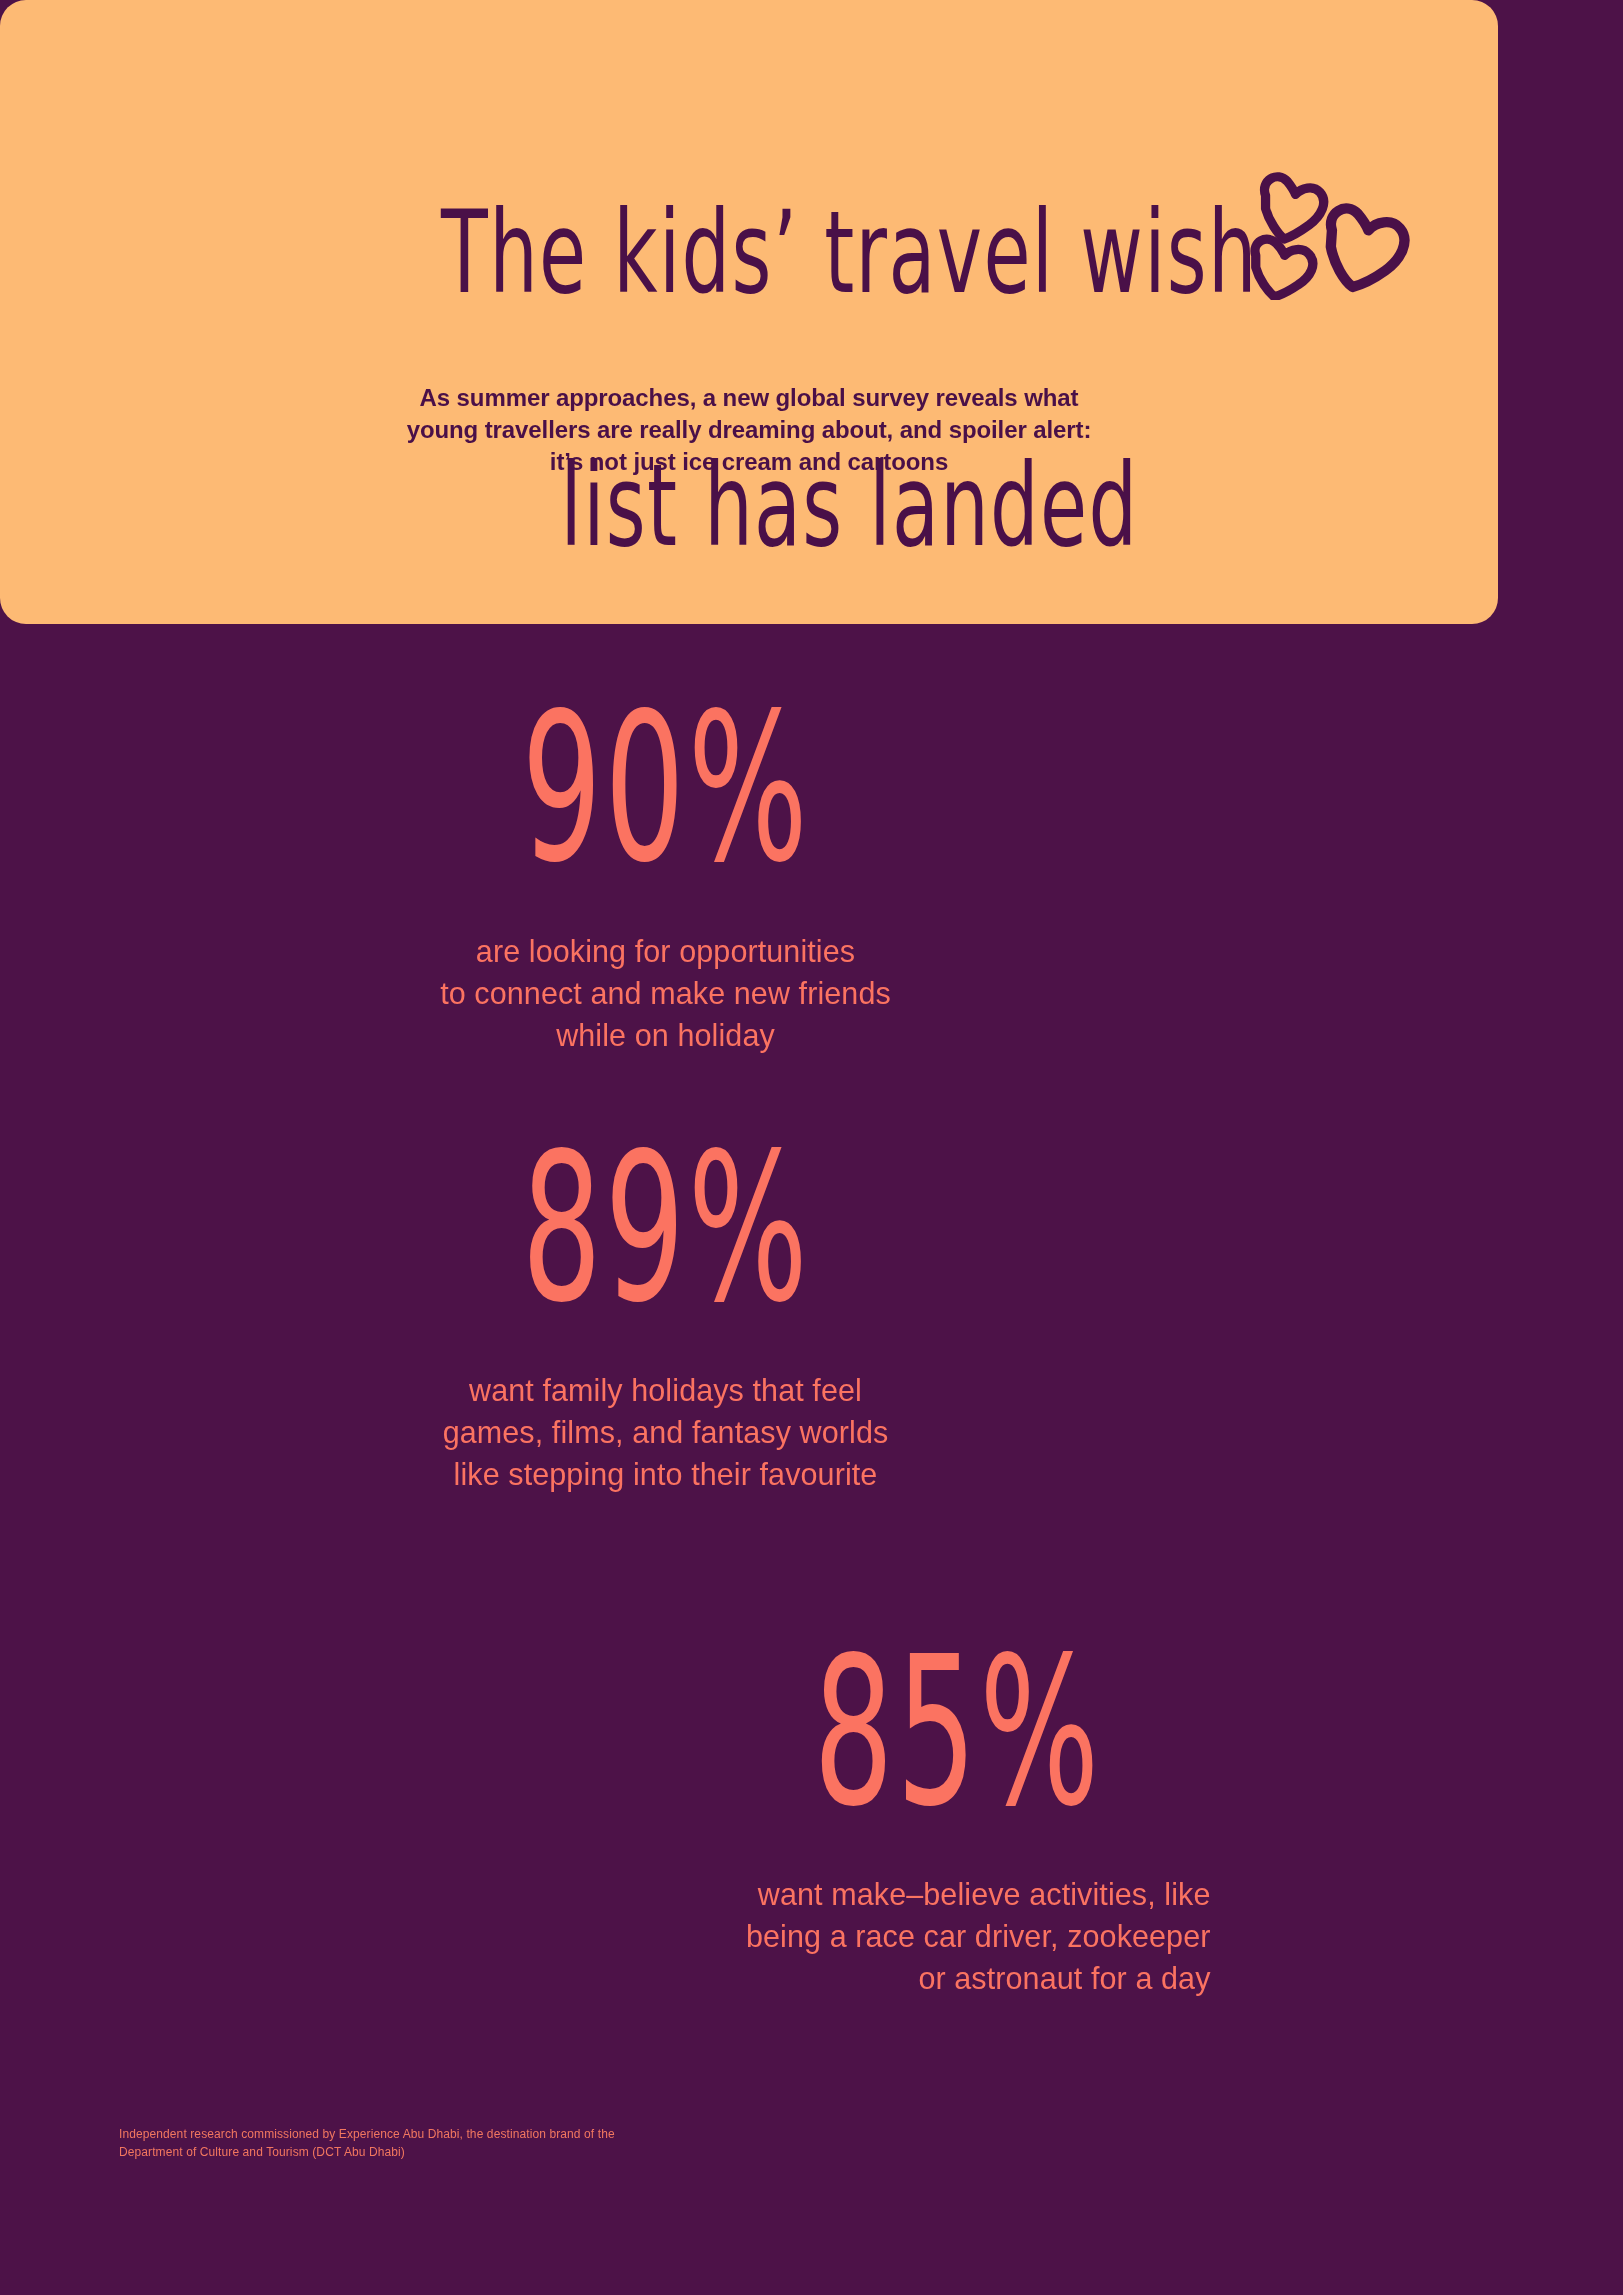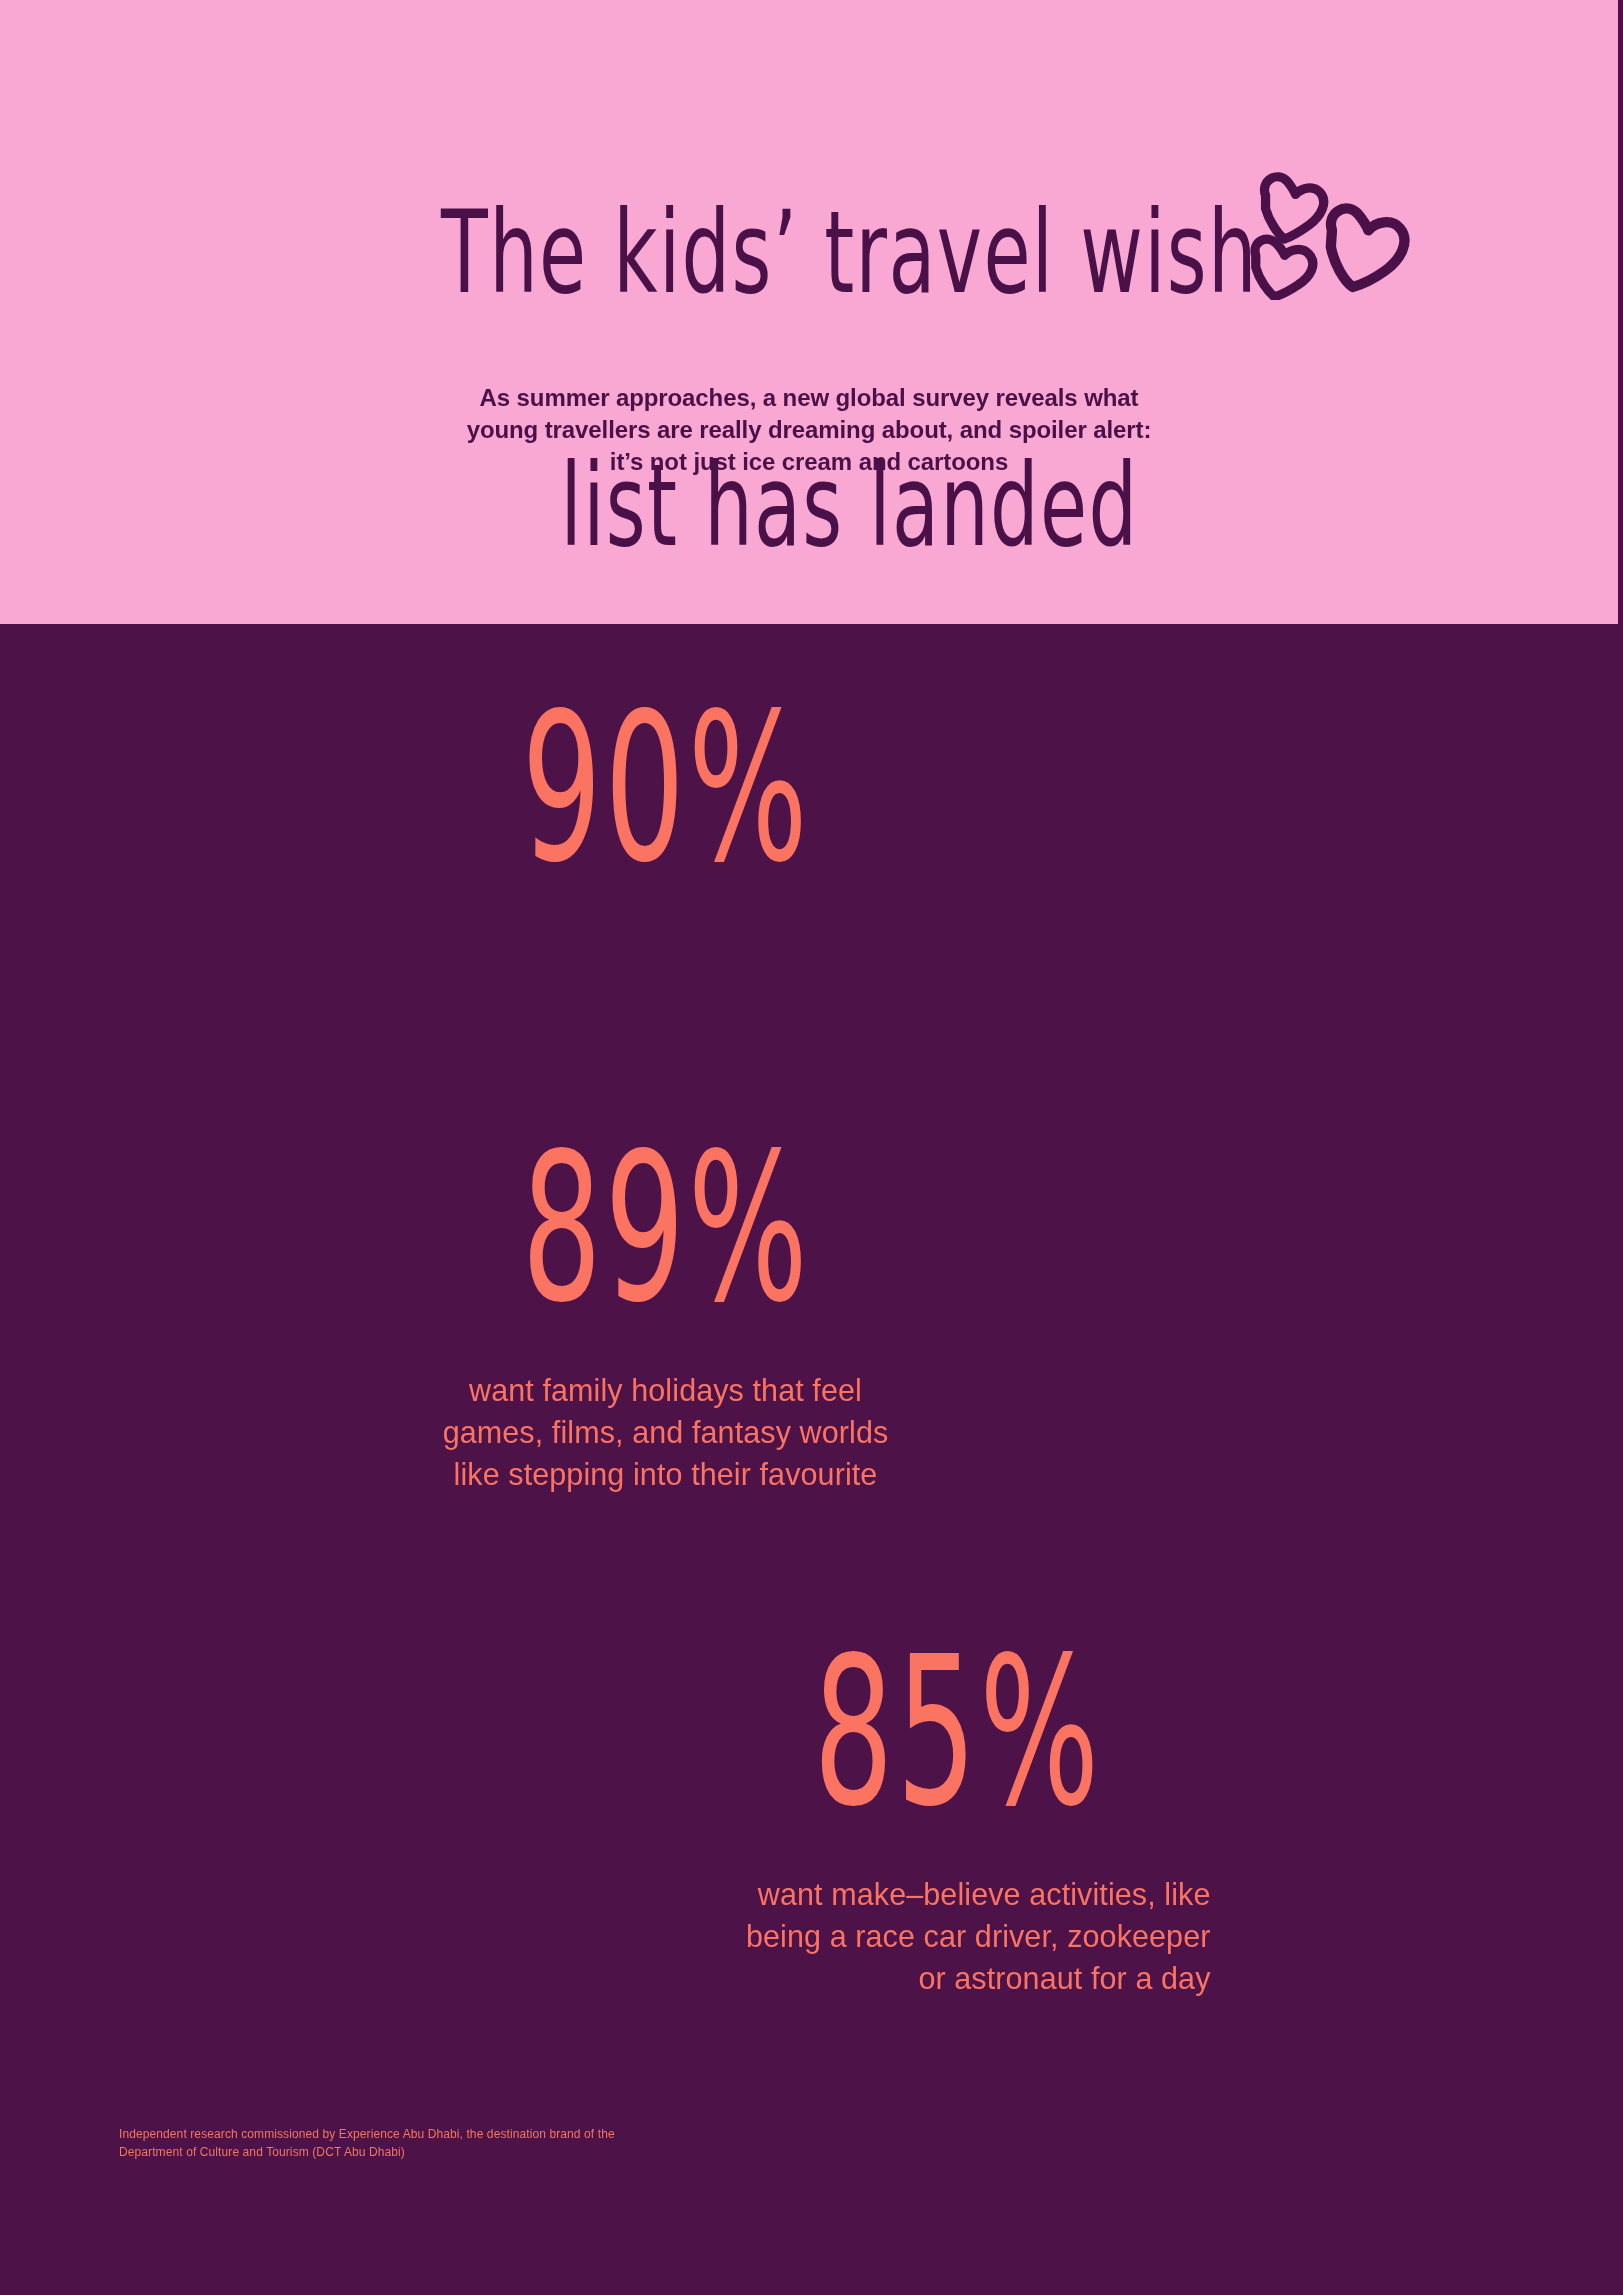--- a/index.html
+++ b/index.html
@@ -13,24 +13,25 @@
   body {
     font-family: "Liberation Sans", sans-serif;
     position: relative;
     overflow: hidden;
   }
 
   
   .header {
     position: absolute;
     left: 0; top: 0;
-    width: 1618px;
+    width: 1498px;
     height: 624px;
-    background: #f9a8d4;
+    background: #fdba74;
     overflow: hidden;
+    border-radius: 26px;
   }
 
   .headline-wrap {
     position: absolute;
     left: 0; top: 71px;
     width: 1623px;
     padding-left: 76px;
   }
 
   .headline {
@@ -157,20 +158,25 @@
     <span class="subhead-line">young travellers are really dreaming about, and spoiler alert:</span>
     <span class="subhead-line">it’s not just ice cream and cartoons</span>
   </div>
 
 </div>
 
 <div class="body-section">
 
   <div class="stat stat-1">
     <div class="stat-number">90%</div>
+    <div class="stat-desc">
+      <span>are looking for opportunities</span>
+      <span>to connect and make new friends</span>
+      <span>while on holiday</span>
+    </div>
   </div>
 
   <div class="stat stat-2">
     <div class="stat-number">89%</div>
     <div class="stat-desc">
       <span>want family holidays that feel</span>
       <span>games, films, and fantasy worlds</span>
       <span>like stepping into their favourite</span>
     </div>
   </div>

